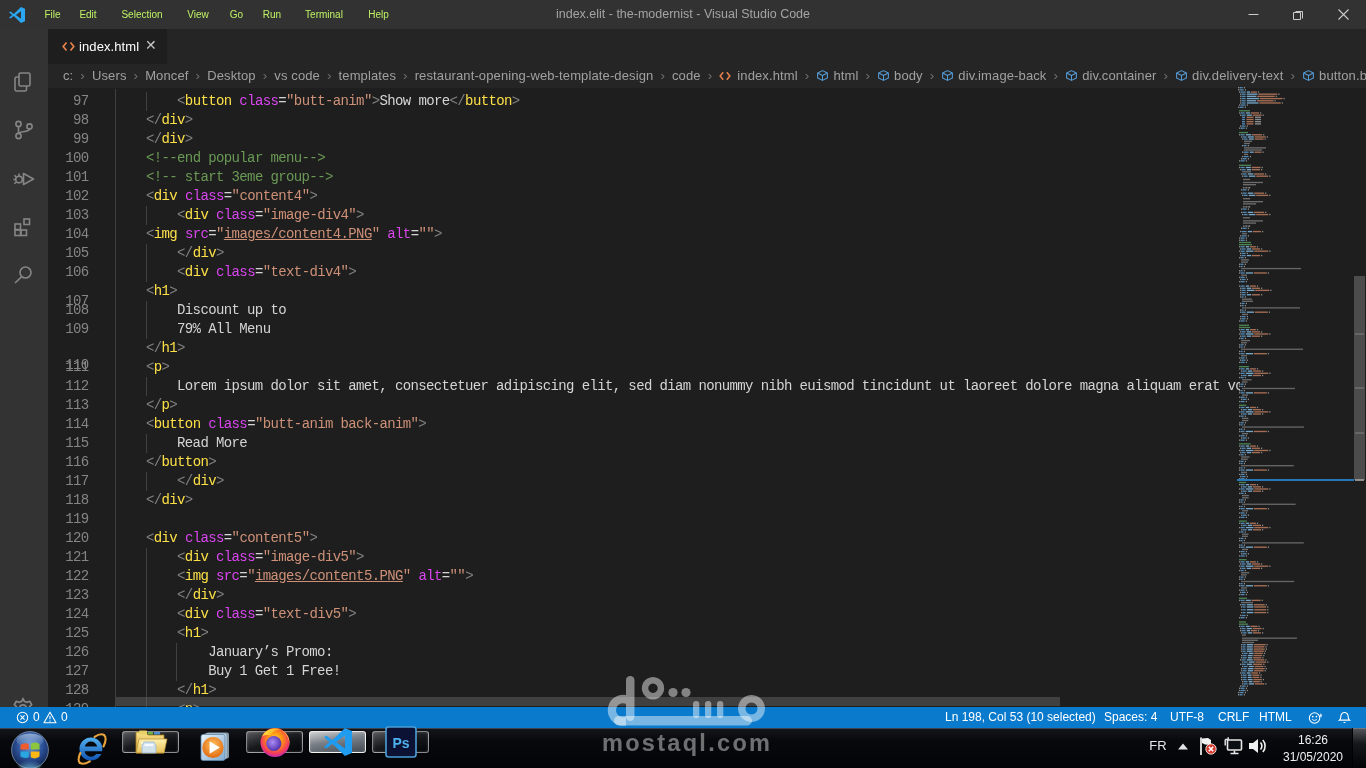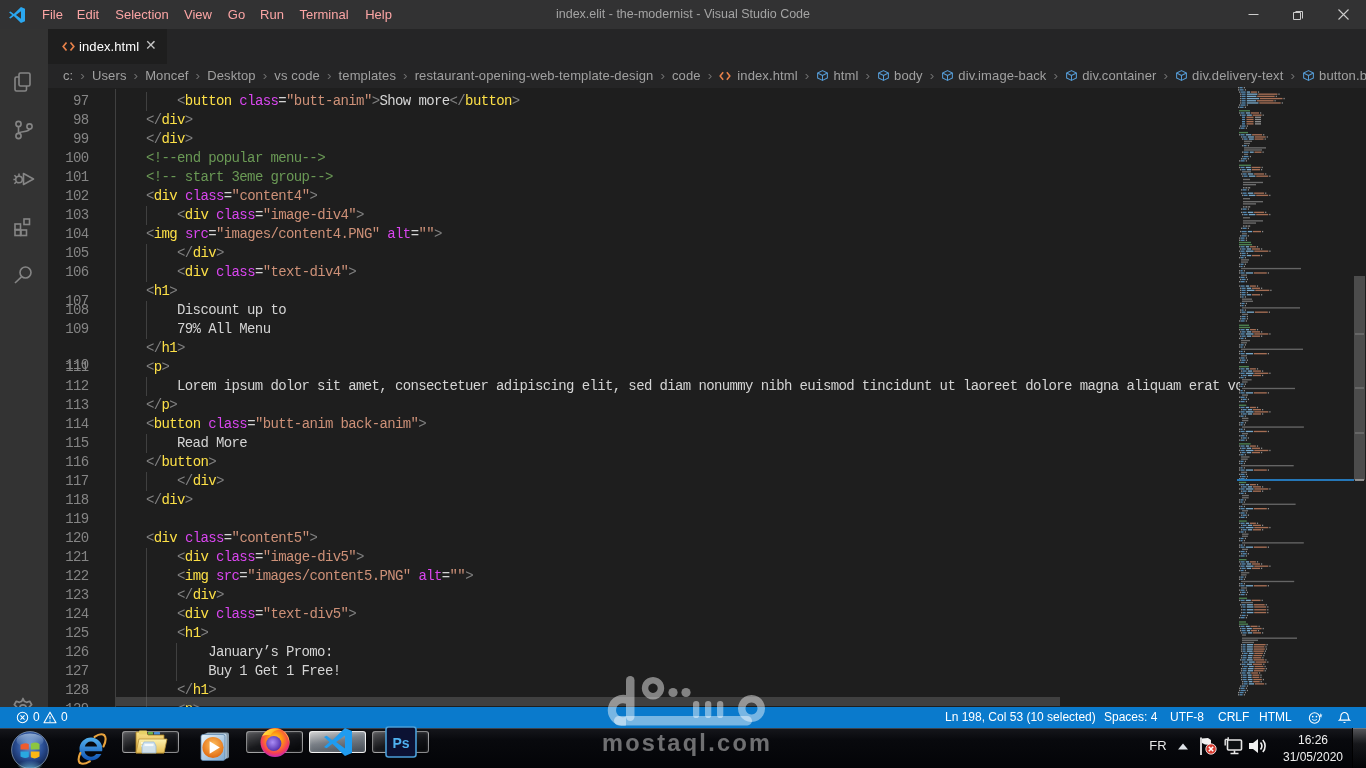--- a/index.html
+++ b/index.html
@@ -1,36 +1,36 @@
 <!DOCTYPE html>
 <html><head><meta charset="utf-8"><title>index.html - the-modernist - Visual Studio Code</title>
 <style>
 *{margin:0;padding:0;box-sizing:border-box}
 html,body{width:1366px;height:768px;overflow:hidden;background:#1e1e1e;
  font-family:"Liberation Sans",sans-serif;-webkit-font-smoothing:antialiased}
 #root{position:relative;width:1366px;height:768px}
 .titlebar{position:absolute;left:0;top:0;width:1366px;height:29px;background:#323233}
-.menu{position:absolute;top:0;height:29px;line-height:29px;color:#fca5a5;font-size:13px;text-align:center}
+.menu{position:absolute;top:0;height:29px;line-height:29px;color:#bef264;font-size:10px;text-align:center}
 .wtitle{position:absolute;top:0;left:463px;width:440px;height:29px;line-height:29px;color:#a4a4a4;font-size:12.5px;text-align:center}
 .wbtn{position:absolute;top:0;width:45px;height:29px}
 .actbar{position:absolute;left:0;top:29px;width:48px;height:679px;background:#333333}
 .tabbar{position:absolute;left:48px;top:29px;width:1318px;height:35px;background:#252526}
 .tab{position:absolute;left:0;top:0;width:119px;height:35px;background:#1e1e1e;color:#ffffff;font-size:13px}
 .tabname{position:absolute;left:31px;top:10px;letter-spacing:0.1px}
 .tabx{position:absolute;left:97px;top:8px;color:#c5c5c5;font-size:14px}
 .crumbs{position:absolute;left:48px;top:64px;width:1318px;height:24px;background:#252526;color:#9d9d9d;font-size:13px;letter-spacing:0.12px;line-height:24px;white-space:nowrap;overflow:hidden;padding-left:15px}
 .bsep{color:#6e6e6e;padding:0 7px;font-size:13.5px}
 .bit{color:#a0a0a0}
 .bw{}
 .editor{position:absolute;left:48px;top:88px;width:1318px;height:620px;background:#1e1e1e}
 .code{position:absolute;left:0;top:0;width:1366px;height:768px;font-family:"Liberation Mono",monospace;font-size:14px;letter-spacing:-0.62px}
 .num{position:absolute;left:40px;width:48.6px;text-align:right;color:#858585;height:19px;line-height:19px}
 .cl{position:absolute;left:114.8px;height:19px;line-height:19px;white-space:pre;max-width:1125px;overflow:hidden}
 .cl .p{color:#808080}.cl .t{color:#fde047}.cl .a{color:#d946ef}.cl .x{color:#d4d4d4}
-.cl .v{color:#ce9178}.cl .c{color:#6a9955}.cl .u{color:#ce9178;}
+.cl .v{color:#ce9178}.cl .c{color:#6a9955}.cl .u{color:#ce9178;text-decoration:underline}
 .ig{position:absolute;width:1px;background:#404040}
 .mm{position:absolute;left:1237px;top:85px}
 .mmsel{position:absolute;left:1237px;top:479px;width:117px;height:2px;background:#2577b8}
 .vthumb{position:absolute;left:1354px;top:276px;width:11px;height:204px;background:#585858;opacity:0.8}
 .vmark{position:absolute;left:1355px;width:9px;background:#999}
 .hthumb{position:absolute;left:116px;top:697px;width:944px;height:9px;background:#797979;opacity:0.38}
 .statusbar{position:absolute;left:0;top:707px;width:1366px;height:21px;background:#0a7acc;color:#ffffff;font-size:12px;line-height:21px}
 .sbitem{position:absolute;top:0;white-space:nowrap}
 .taskbar{position:absolute;left:0;top:728px;width:1366px;height:40px;background:linear-gradient(#16171c,#08090d 30%,#030407)}
 .taskbar::before{content:"";position:absolute;left:0;top:0;width:1366px;height:1px;background:rgba(150,170,195,0.30)}

